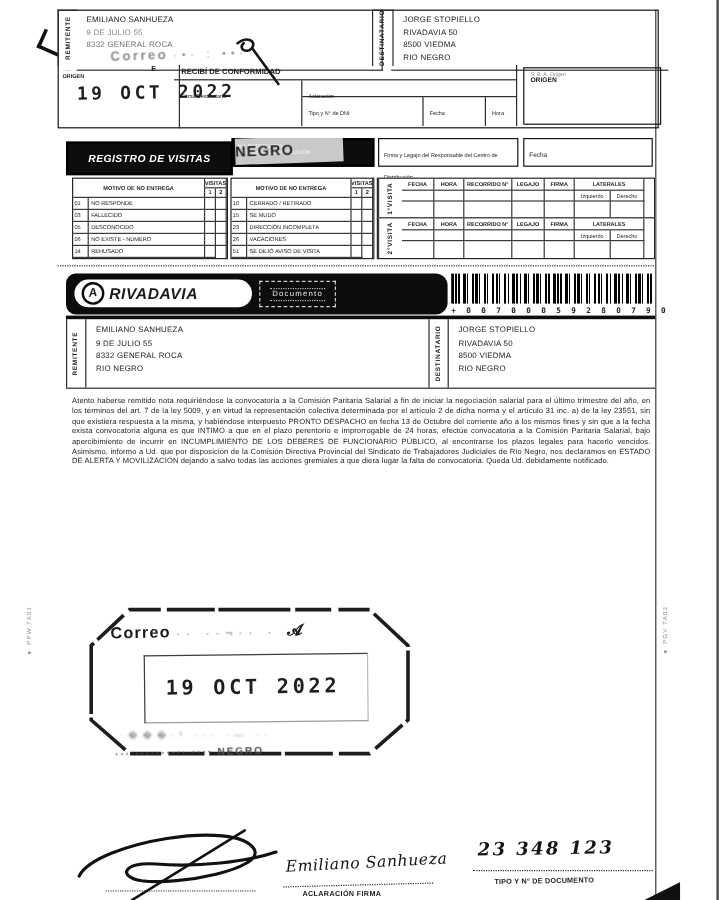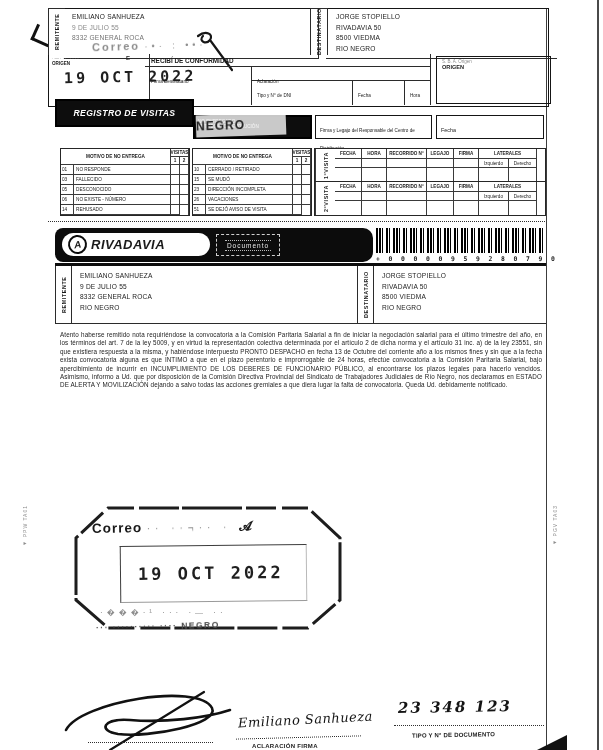--- a/index.html
+++ b/index.html
@@ -117,21 +117,21 @@
       </div>
     </div>
   </div>
 </div>
 
 <div class="abs thick" style="left:436px;top:56px;width:108px;height:44px;padding:2px 0 0 5px;">
   <div class="faded" style="font-size:4.5px;">S. B. A. Origen</div>
   <div style="font-size:5.6px;font-weight:bold;">ORIGEN</div>
 </div>
 
-<div class="abs blackbar" style="left:55px;top:99px;width:135px;height:24px;display:flex;align-items:center;justify-content:center;border:2px solid #000;">
+<div class="abs blackbar" style="left:55px;top:118px;width:135px;height:24px;display:flex;align-items:center;justify-content:center;border:2px solid #000;">
   <span style="font-size:8.6px;font-weight:bold;font-style:italic;letter-spacing:.4px;filter:blur(.3px);">REGISTRO DE VISITAS</span>
 </div>
 
 <div class="abs blackbar" style="left:193px;top:115px;width:119px;height:24px;border:2px solid #000;padding:2px 3px;box-sizing:border-box;">
   <div style="font-size:4.6px;opacity:.85;">NO ENTREGADO</div>
   <div style="font-size:4.6px;opacity:.85;">ENTREGADO DEVOLUCIÓN</div>
 </div>
 <div class="abs" style="left:196px;top:114px;width:90px;height:22px;background:rgba(255,255,255,.78);transform:rotate(-2deg);display:flex;align-items:center;">
   <span style="font-size:12px;font-weight:bold;color:#242424;letter-spacing:1px;filter:blur(.35px);">NEGRO</span>
 </div>
@@ -353,21 +353,21 @@
 <div class="abs" style="left:55px;top:228px;width:318px;height:34px;background:#0c0c0c;border-radius:8px 10px 10px 8px;"></div>
 <div class="abs" style="left:62px;top:233px;width:148px;height:23px;background:#fff;border-radius:12px;display:flex;align-items:center;padding-left:6px;box-sizing:border-box;">
   <span style="width:15px;height:15px;border:2.4px solid #0c0c0c;border-radius:50%;display:inline-flex;align-items:center;justify-content:center;font-weight:bold;font-size:10px;font-style:italic;transform:rotate(-8deg);">A</span>
   <span style="font-weight:bold;font-style:italic;font-size:13px;letter-spacing:.5px;margin-left:4px;">RIVADAVIA</span>
 </div>
 <div class="abs" style="left:216px;top:234px;width:62px;height:20px;border:1px dashed #cfcfcf;display:flex;align-items:center;justify-content:center;background:#0c0c0c;">
   <span style="color:#e9e9e9;font-size:6.5px;letter-spacing:1px;border-top:1px dotted #bbb;border-bottom:1px dotted #bbb;padding:1px 2px;filter:blur(.3px);">Documento</span>
 </div>
 
 <div class="abs barcode" style="left:376px;top:228px;width:168px;height:25px;"></div>
-<div class="abs" style="left:376px;top:255px;width:168px;font-family:'DejaVu Sans Mono',monospace;font-size:6.4px;font-weight:bold;text-align:justify;letter-spacing:2.4px;white-space:nowrap;">+ 0 0 0 0 0 9 5 9 2 8 0 7 9 0</div>
+<div class="abs" style="left:376px;top:255px;width:168px;font-family:'DejaVu Sans Mono',monospace;font-size:6.4px;font-weight:bold;text-align:justify;letter-spacing:2.4px;white-space:nowrap;">+ 0 0 7 0 0 0 5 9 2 8 0 7 9 0</div>
 
 <div class="abs" style="left:55px;top:263px;width:491px;height:3px;background:#0d0d0d;"></div>
 <div class="abs" style="left:55px;top:266px;width:491px;height:57px;border-bottom:1px solid #2b2b2b;"></div>
 
 <div class="abs vlabel" style="left:55px;top:266px;width:15px;height:57px;border-right:1px solid #2b2b2b;border-left:1px solid #2b2b2b;">
   <span>REMITENTE</span>
 </div>
 <div class="abs addr" style="left:80px;top:271px;width:260px;">
   <div>EMILIANO SANHUEZA</div>
   <div>9 DE JULIO 55</div>

